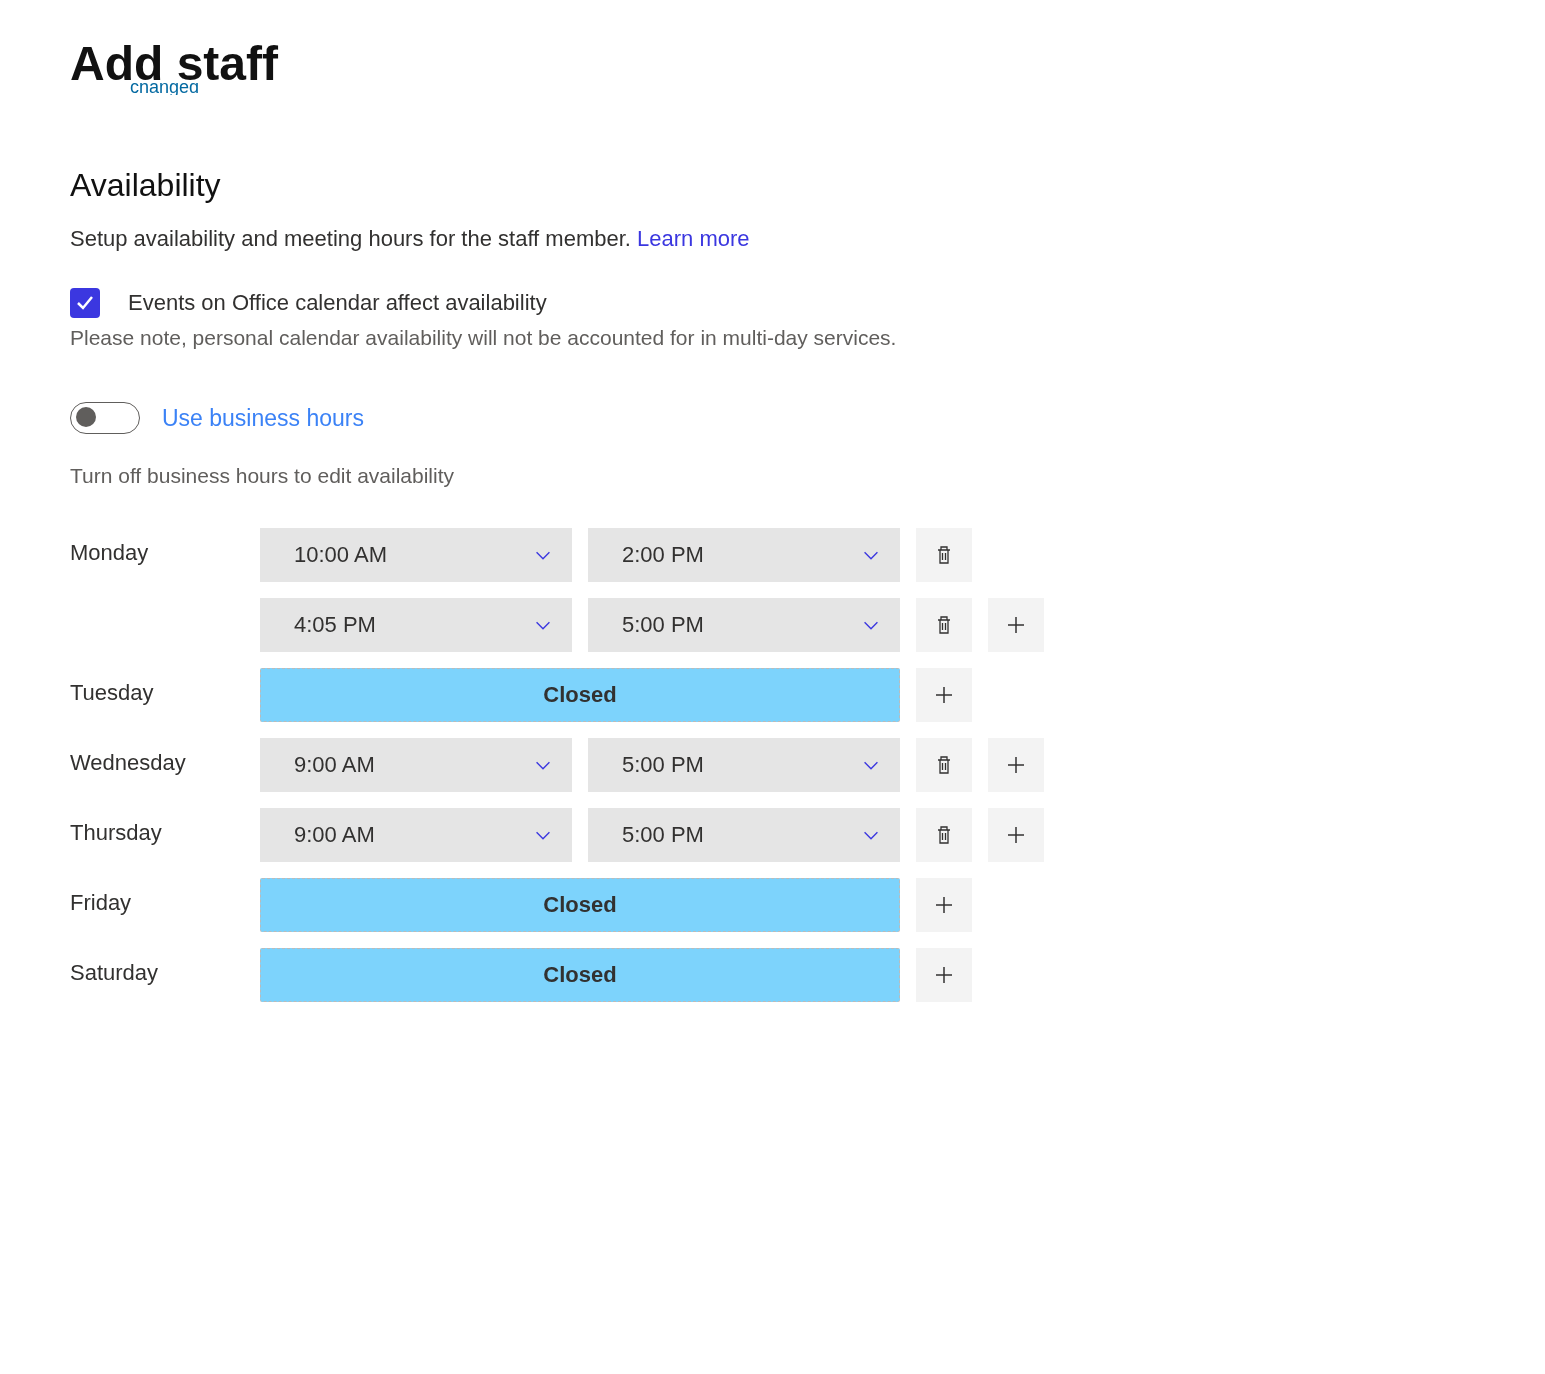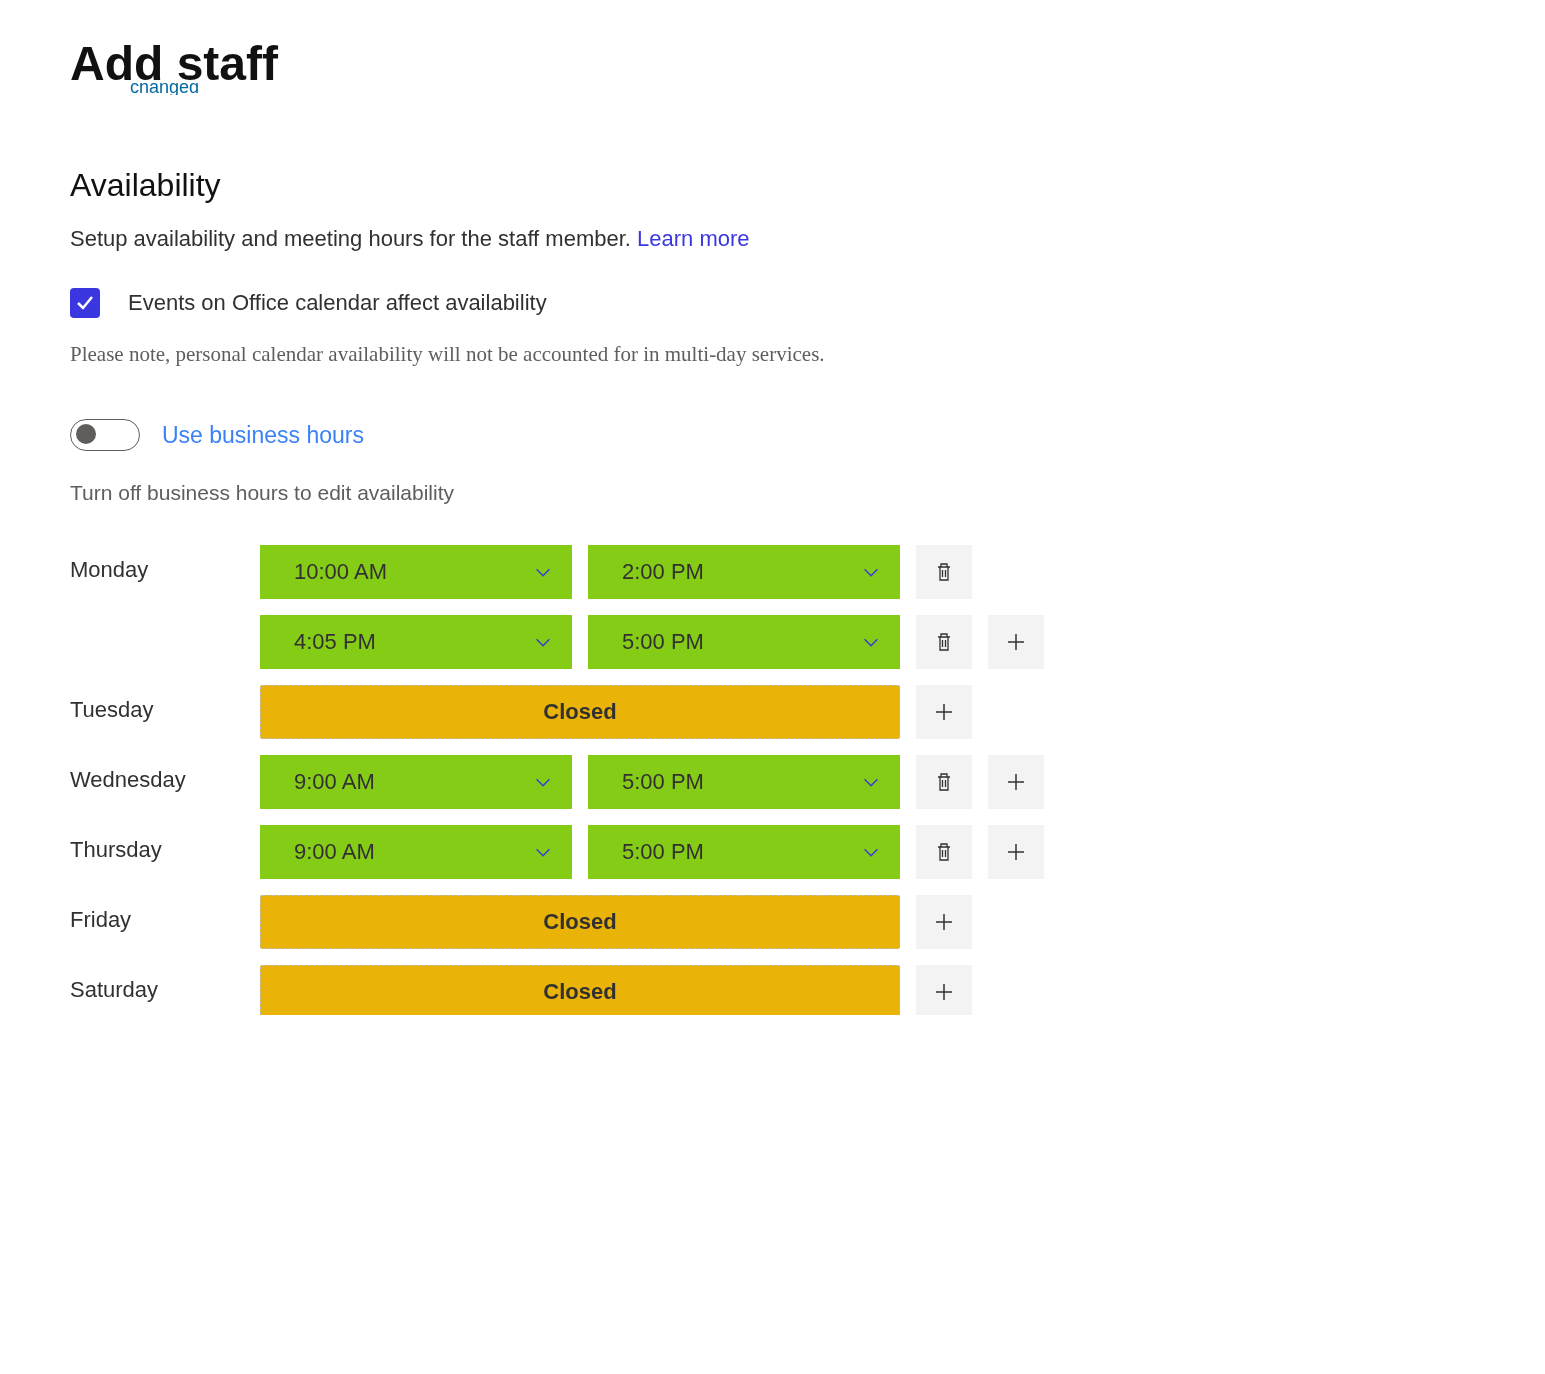--- a/index.html
+++ b/index.html
@@ -71,22 +71,21 @@
       width: 20px;
       height: 20px;
     }
     .checkbox-label {
       font-size: 22px;
       color: #323130;
     }
     .note {
       font-size: 21px;
       color: #605e5c;
-      margin-top: 24px;
-      font-family: Liberation Serif, serif;
+      margin-top: 8px;
     }
     .toggle-row {
       display: flex;
       align-items: center;
       margin-top: 52px;
       gap: 22px;
     }
     .toggle {
       width: 70px;
       height: 32px;
@@ -135,21 +134,21 @@
       gap: 16px;
     }
     .slot {
       display: flex;
       align-items: center;
       gap: 16px;
     }
     .time-select {
       width: 312px;
       height: 54px;
-      background: #84cc16;
+      background: #e5e5e5;
       border: none;
       display: flex;
       align-items: center;
       justify-content: space-between;
       padding: 0 18px 0 34px;
       font-size: 22px;
       color: #323130;
     }
     .chevron {
       width: 22px;
@@ -164,21 +163,21 @@
       width: 640px;
       height: 54px;
       border: 1px dashed #bbb;
       border-radius: 2px;
       display: flex;
       align-items: center;
       justify-content: center;
       font-size: 22px;
       font-weight: 600;
       color: #323130;
-      background: #eab308;
+      background: #7dd3fc;
     }
     .icon-btn {
       width: 56px;
       height: 54px;
       background: #f3f3f3;
       border: none;
       display: flex;
       align-items: center;
       justify-content: center;
     }

